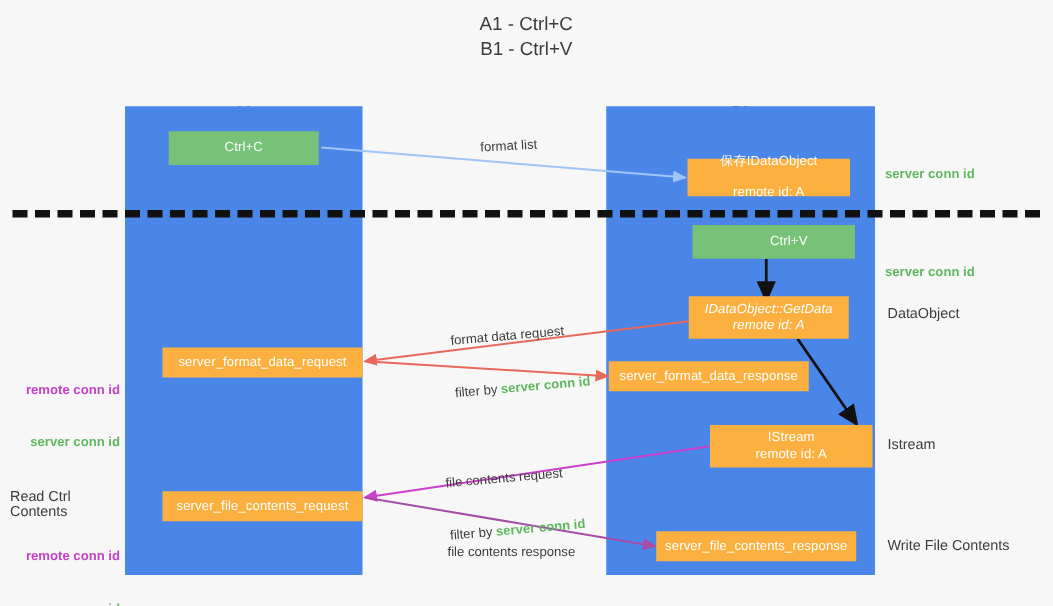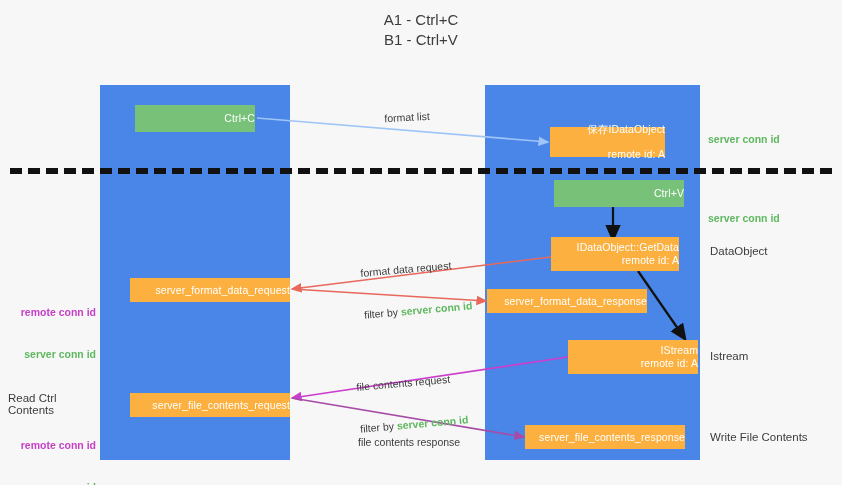--- a/index.html
+++ b/index.html
@@ -45,21 +45,21 @@
   
   .lane {
     background: #4a86e8;
   }
 
   
   .box {
     box-sizing: border-box;
     display: flex;
     flex-direction: column;
-    align-items: flex-end;
+    align-items: center;
     justify-content: center;
     color: #ffffff;
     font-size: 10.5px;
     line-height: 13px;
     text-align: center;
     white-space: pre;
     letter-spacing: .1px;
   }
   .box.green { background: #77c178; }
   .box.orange { background: #fbb040; }
@@ -147,30 +147,30 @@
 
     <line x1="292" y1="398" x2="524" y2="437" stroke="#a64ca6" stroke-width="1.6" marker-end="url(#ah-purple)"></line>
   </svg>
 
   <div class="abs divider"></div>
 
   <div class="abs box green" style="left:135px; top:105px; width:120px; height:27px;">
     <div>Ctrl+C</div>
   </div>
 
-  <div class="abs box orange" style="left:550px; top:127px; width:115px; height:30px;gap:12px;">
+  <div class="abs box orange" style="left:550px; top:127px; width:130px; height:30px;gap:12px;">
     <div>保存IDataObject</div>
     <div class="l2">remote id: A</div>
   </div>
 
   <div class="abs box green" style="left:554px; top:180px; width:130px; height:27px;padding-left:24px;">
     <div>Ctrl+V</div>
   </div>
 
-  <div class="abs box orange" style="left:551px; top:237px; width:128px; height:34px;">
+  <div class="abs box orange" style="left:551px; top:237px; width:128px; height:34px;font-style:italic;">
     <div>IDataObject::GetData</div>
     <div class="l2">remote id: A</div>
   </div>
 
   <div class="abs box orange" style="left:568px; top:340px; width:130px; height:34px;">
     <div>IStream</div>
     <div class="l2">remote id: A</div>
   </div>
 
   <div class="abs box orange" style="left:487px; top:289px; width:160px; height:24px;">

